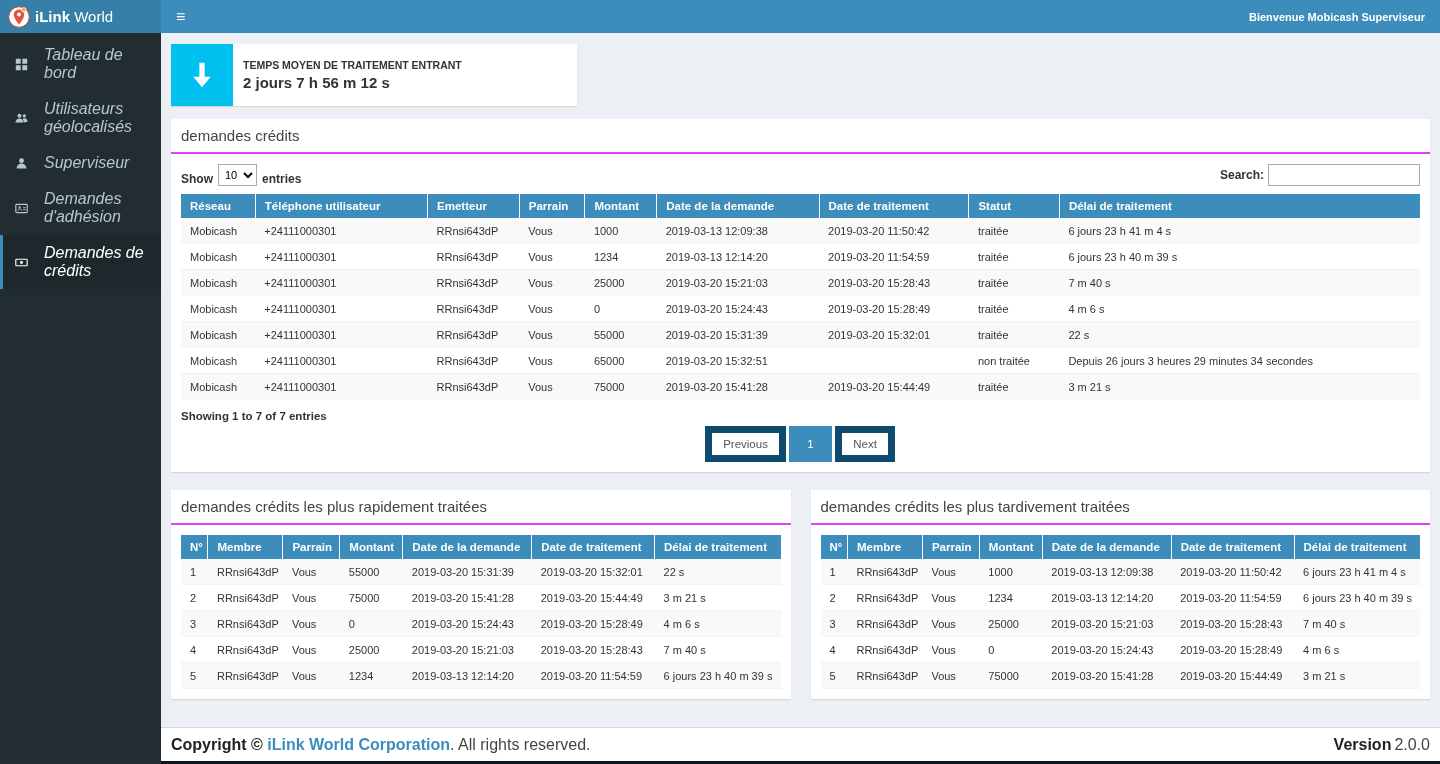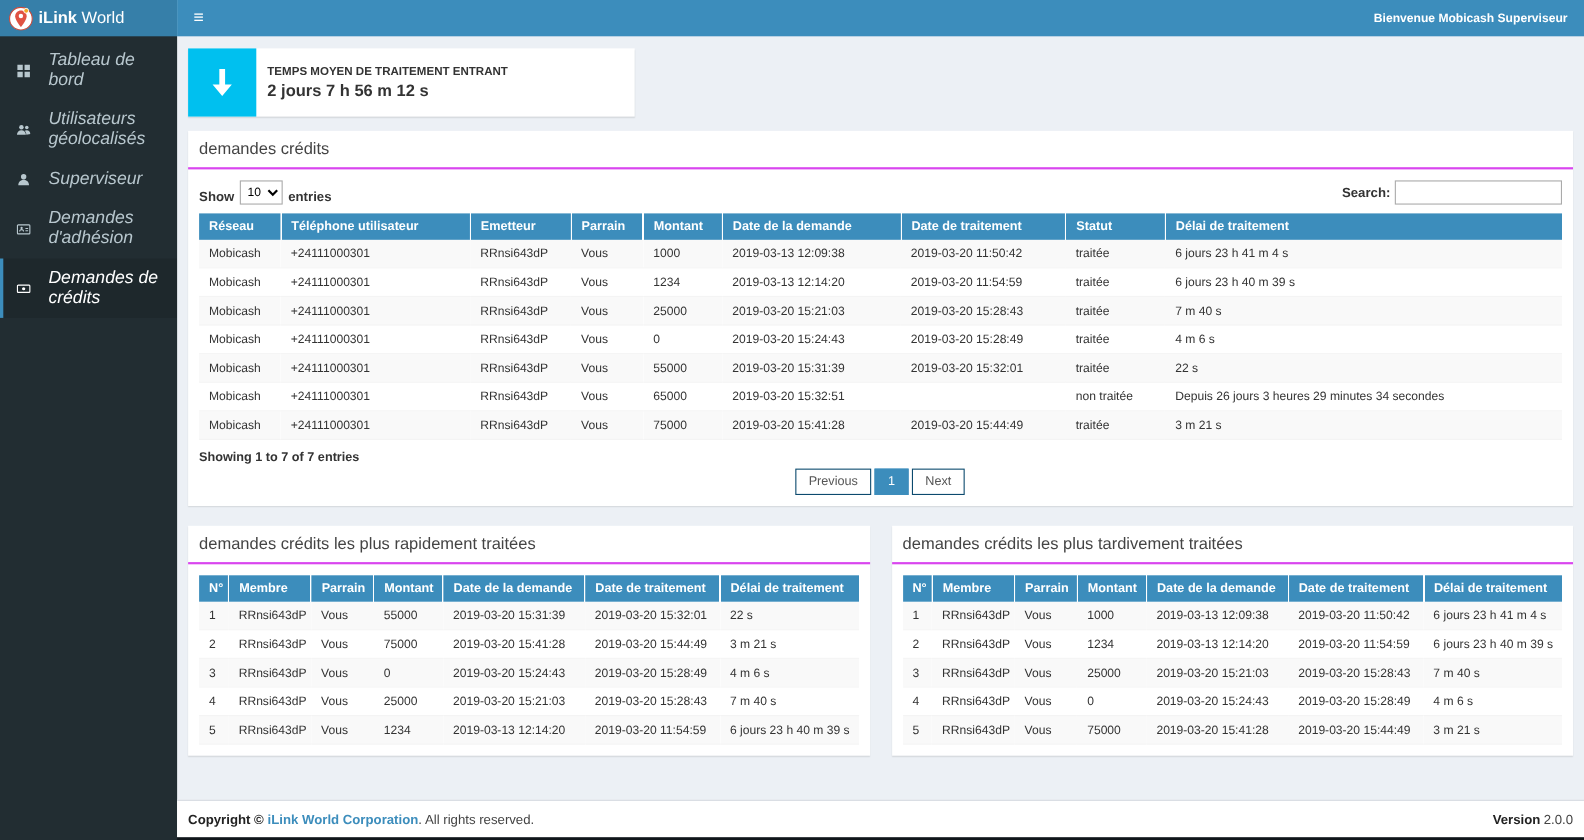--- a/index.html
+++ b/index.html
@@ -57,28 +57,28 @@
   .main-table th:nth-child(7){width:12.1%} .main-table th:nth-child(8){width:7.3%}
 
   .small-table th { font-size:11px; }
   .small-table th, .small-table td { padding-left:6px; padding-right:6px; }
   .small-table th:nth-child(1){width:4.5%} .small-table th:nth-child(2){width:12.5%}
   .small-table th:nth-child(3){width:9.5%} .small-table th:nth-child(4){width:10.5%}
   .small-table th:nth-child(5){width:21.5%} .small-table th:nth-child(6){width:20.5%}
 
   .dt-info { font-size:11.5px; font-weight:bold; color:#333; margin:10px 0 4px; }
   .dt-paginate { text-align:center; margin-top:4px; }
-  .page-btn { display:inline-block; padding:5px 11px; font-size:11.5px; border:1px solid #0c4a6e; background:#fff; color:#555; margin-left:-1px; cursor:pointer; }
+  .page-btn { display:inline-block; padding:5px 11px; font-size:11.5px; border:7px solid #0c4a6e; background:#fff; color:#555; margin-left:-1px; cursor:pointer; }
   .page-btn.current { background:var(--accent,#3c8dbc); border-color:var(--accent,#3c8dbc); color:#fff; }
 
   .panel-row { display:flex; gap:20px; }
   .panel-row .panel { flex:1; margin-bottom:0; min-width:0; }
 
   
-  .footer { height:34px; background:#fff; border-top:1px solid #d2d6de; display:flex; align-items:center; justify-content:space-between; padding:0 10px; font-size:12px; color:#444; flex-shrink:0; }
+  .footer { height:34px; background:#fff; border-top:1px solid #d2d6de; display:flex; align-items:center; justify-content:space-between; padding:0 10px; font-size:16px; color:#444; flex-shrink:0; }
   .footer b { color:#222; }
   .footer-link { color:var(--accent,#3c8dbc); font-weight:bold; text-decoration:none; cursor:pointer; }
   .version-value { margin-left:3px; }
 </style>
 </head>
 <body>
 
 <div class="app">
 
   <aside class="sidebar">

